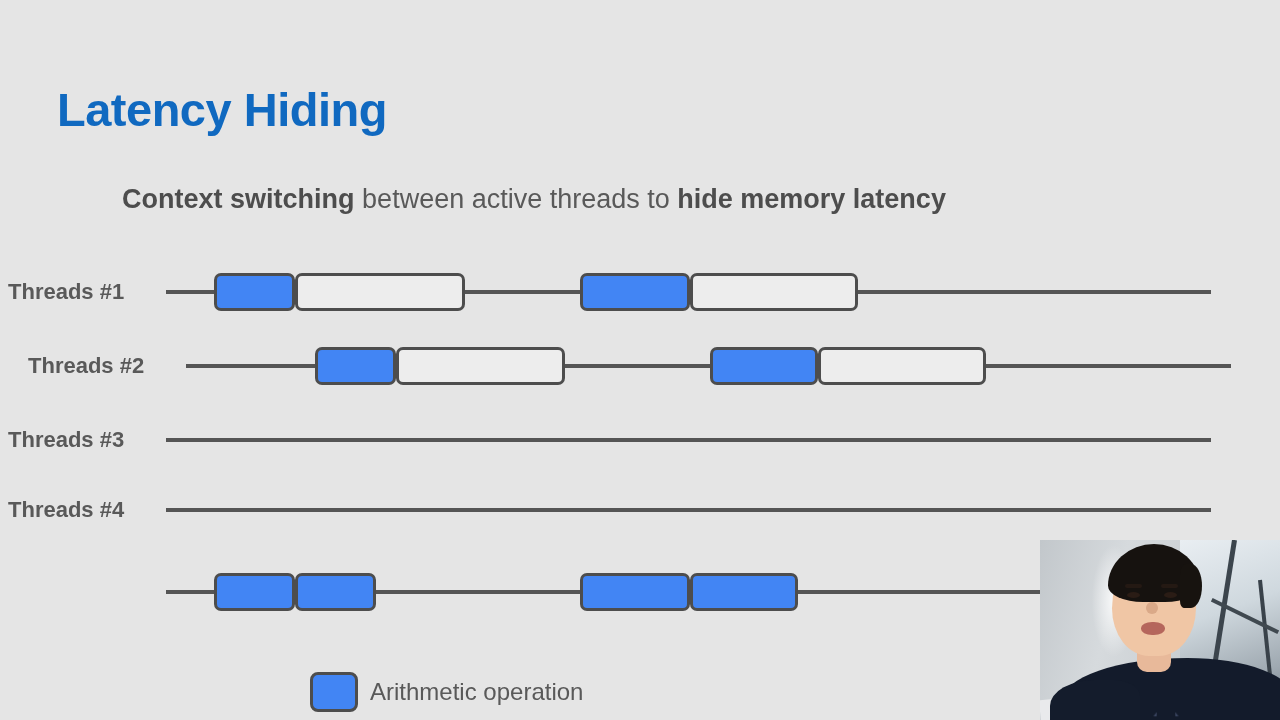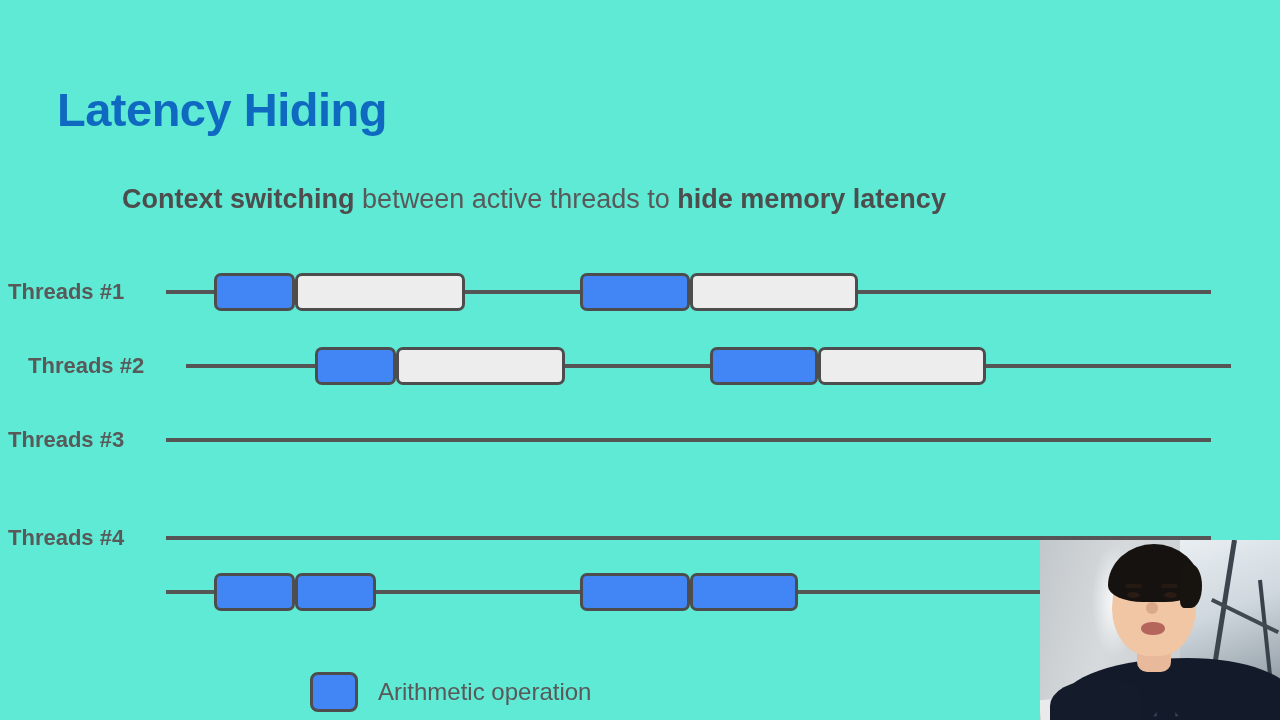--- a/index.html
+++ b/index.html
@@ -12,21 +12,21 @@
     height: 720px;
     position: relative;
     overflow: hidden;
     font-family: "Liberation Sans", sans-serif;
     -webkit-font-smoothing: antialiased;
   }
 
   #slide {
     position: absolute;
     inset: 0;
-    background: #5eead4;
+    background: #e5e5e5;
   }
 
   
   #slide-title {
     position: absolute;
     left: 57px;
     top: 82px;
     font-size: 47px;
     font-weight: bold;
     color: #1069C0;
@@ -89,21 +89,21 @@
     left: 310px;
     top: 672px;
     display: flex;
     align-items: center;
     gap: 52px;
     white-space: nowrap;
   }
   .legend-item {
     display: flex;
     align-items: center;
-    gap: 20px;
+    gap: 12px;
   }
   .legend-swatch {
     width: 48px;
     height: 40px;
     box-sizing: border-box;
     border: 3px solid #4d4d4d;
     border-radius: 8px;
   }
   .legend-swatch.arith { background: #4285F4; }
   .legend-swatch.mem   { background: #ededed; }
@@ -279,21 +279,21 @@
         <div class="track-line" style="left: 166px; width: 1045px;"></div>
         <div class="block arith" style="left: 295px; width: 81px;"></div>
         <div class="block mem" style="left: 376px; width: 169px;"></div>
         <div class="block arith" style="left: 690px; width: 108px;"></div>
         <div class="block mem" style="left: 798px; width: 168px;"></div>
       </div>
       <div class="row" style="top: 410px; padding-left: 41px;">
         <div class="row-label">Threads #3</div>
         <div class="track-line" style="left: 166px; width: 1045px;"></div>
       </div>
-      <div class="row" style="top: 508px;">
+      <div class="row" style="top: 480px;">
         <div class="row-label">Threads #4</div>
         <div class="track-line" style="left: 166px; width: 1045px;"></div>
       </div>
       <div class="row" style="top: 562px;">
         <div class="track-line" style="left: 166px; width: 1045px;"></div>
         <div class="block arith" style="left: 214px; width: 81px;"></div>
         <div class="block arith" style="left: 295px; width: 81px;"></div>
         <div class="block arith" style="left: 580px; width: 110px;"></div>
         <div class="block arith" style="left: 690px; width: 108px;"></div>
       </div>

